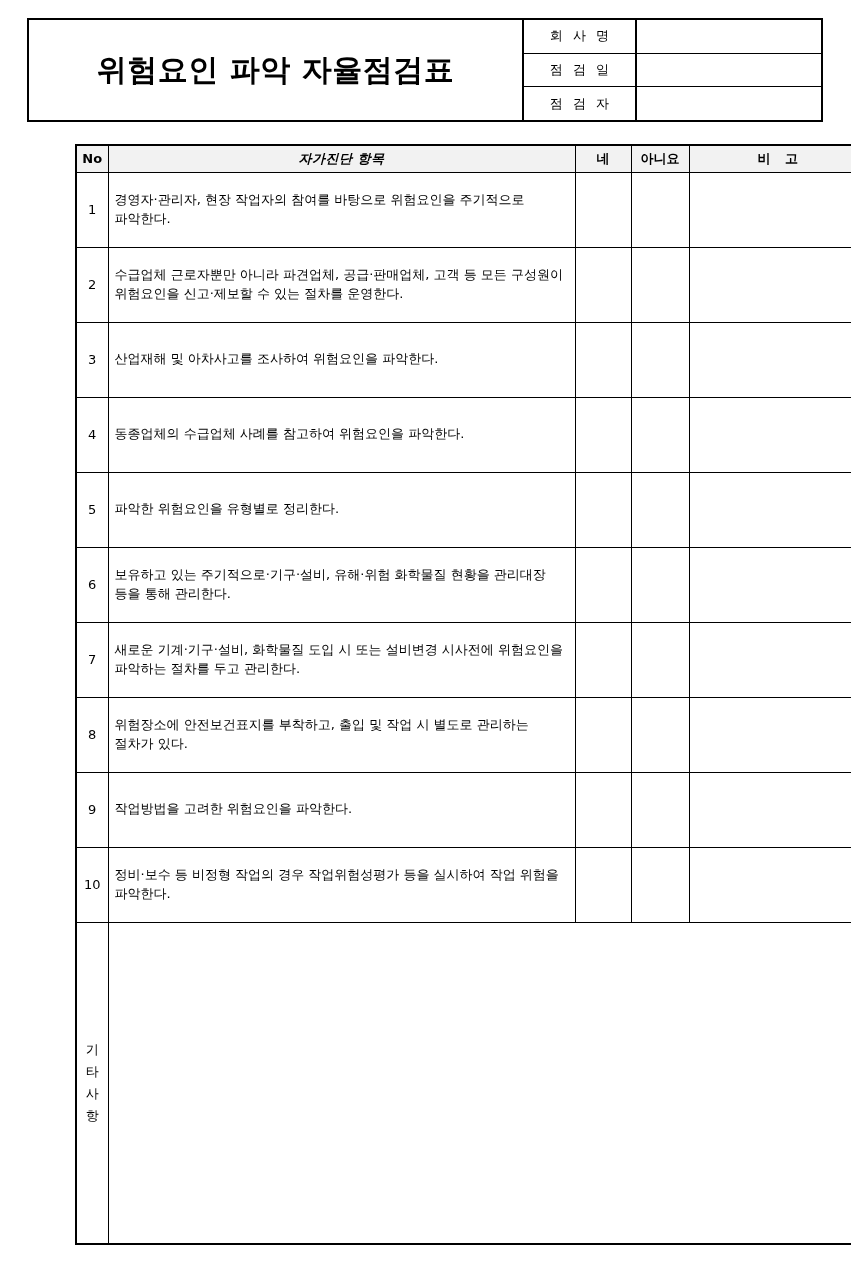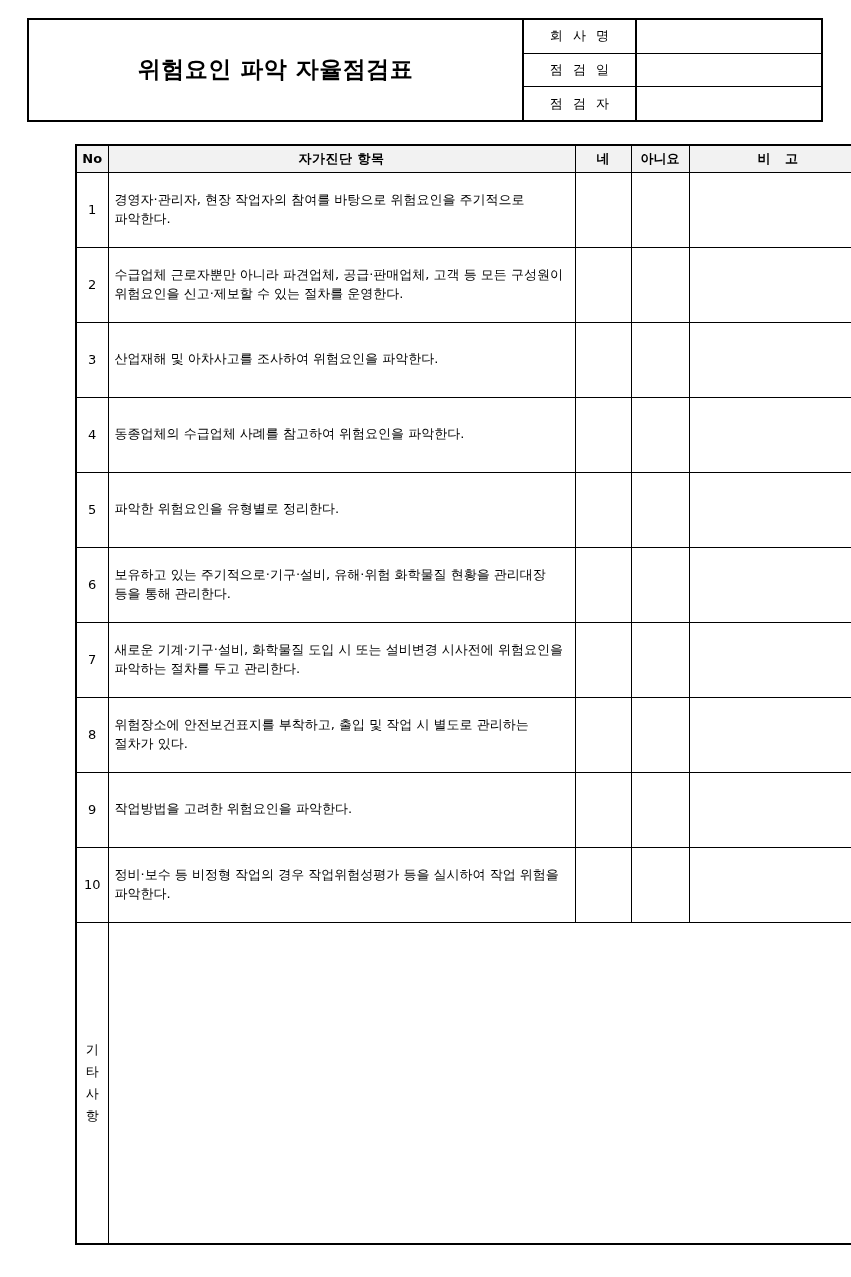--- a/index.html
+++ b/index.html
@@ -36,21 +36,21 @@
   }
   .header-title-cell {
     flex: 0 0 495px;
     display: flex;
     align-items: center;
     justify-content: center;
     border-right: 2px solid #000000;
     box-sizing: border-box;
   }
   .header-title-cell .doc-title {
-    font-size: 23px;
+    font-size: 30px;
     font-weight: bold;
     letter-spacing: 0.5px;
     line-height: 1.2;
     white-space: nowrap;
   }
   .header-fields {
     flex: 1 1 auto;
     display: flex;
     flex-direction: column;
     box-sizing: border-box;
@@ -104,21 +104,21 @@
     background: #F2F2F2;
     font-size: 13px;
     font-weight: bold;
     height: 27px;
     text-align: center;
     border-top: 2px solid #000000;
   }
   .checklist thead th.col-no { border-left: 2px solid #000000; }
   .checklist thead th.col-remark { border-right: 2px solid #0f172a; text-align: center; }
   .th-no { letter-spacing: 0px; }
-  .th-item { letter-spacing: 0.5px; }
+  .th-item { letter-spacing: 0.5px; font-style: italic; }
   .th-yes { letter-spacing: 0px; }
   .th-no-answer { letter-spacing: 0px; }
   .th-remark { letter-spacing: 5px; text-indent: 5px; }
 
   .checklist tbody tr.item-row > td { height: 75px; }
   td.cell-no {
     text-align: center;
     font-size: 13px;
     width: 32px;
     border-left: 2px solid #000000;

